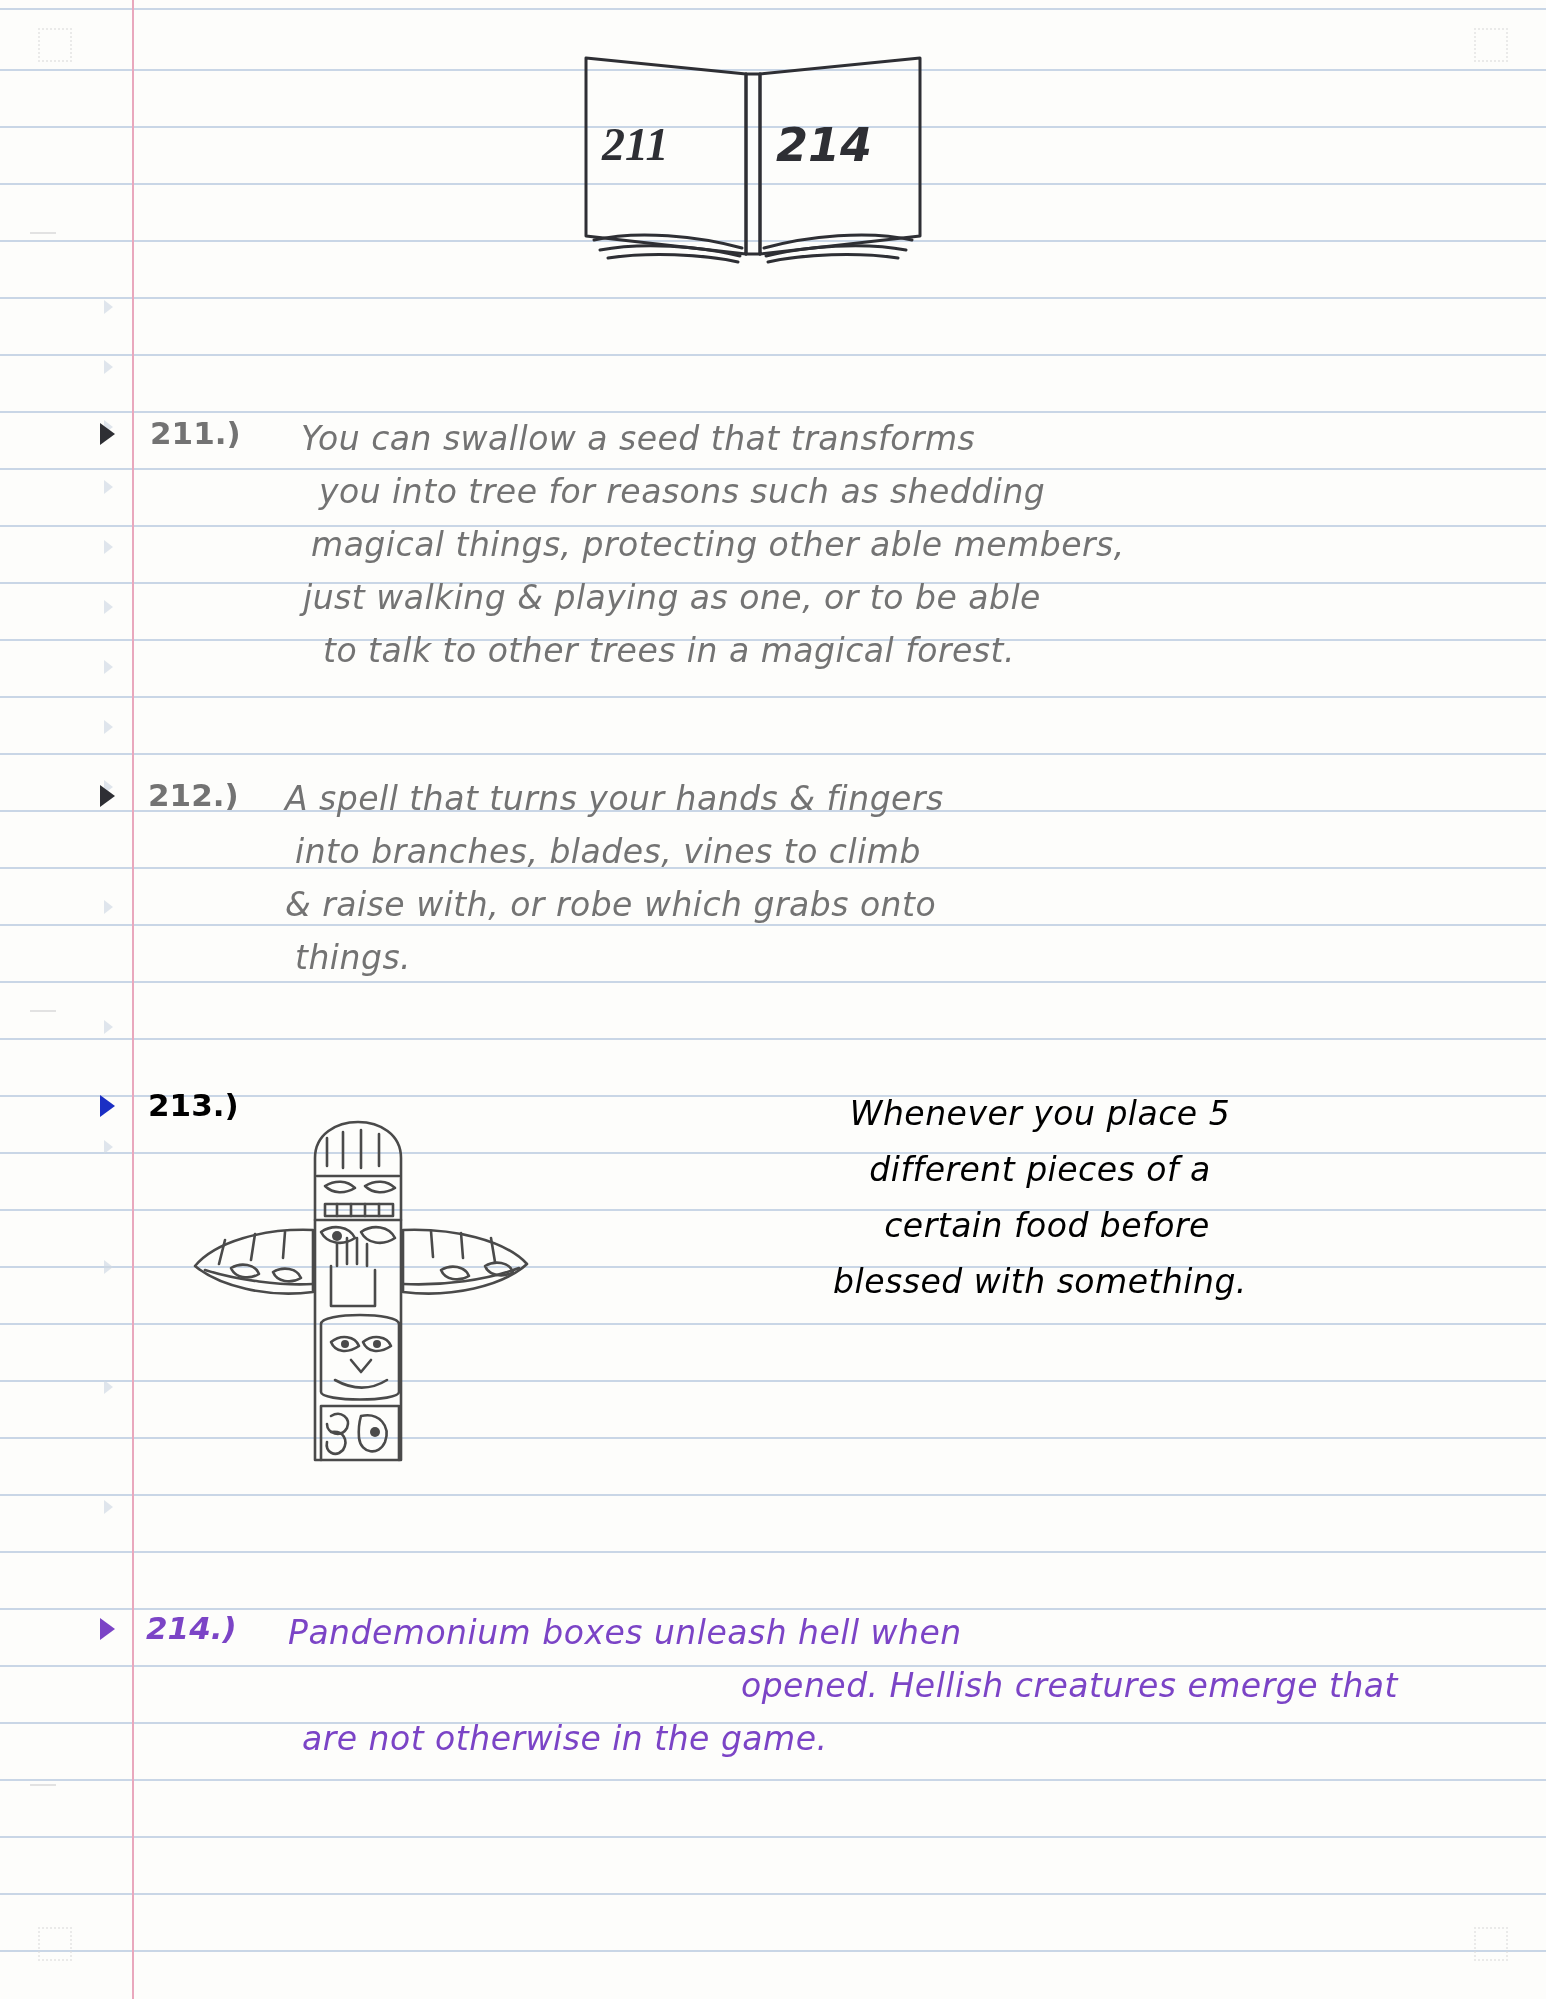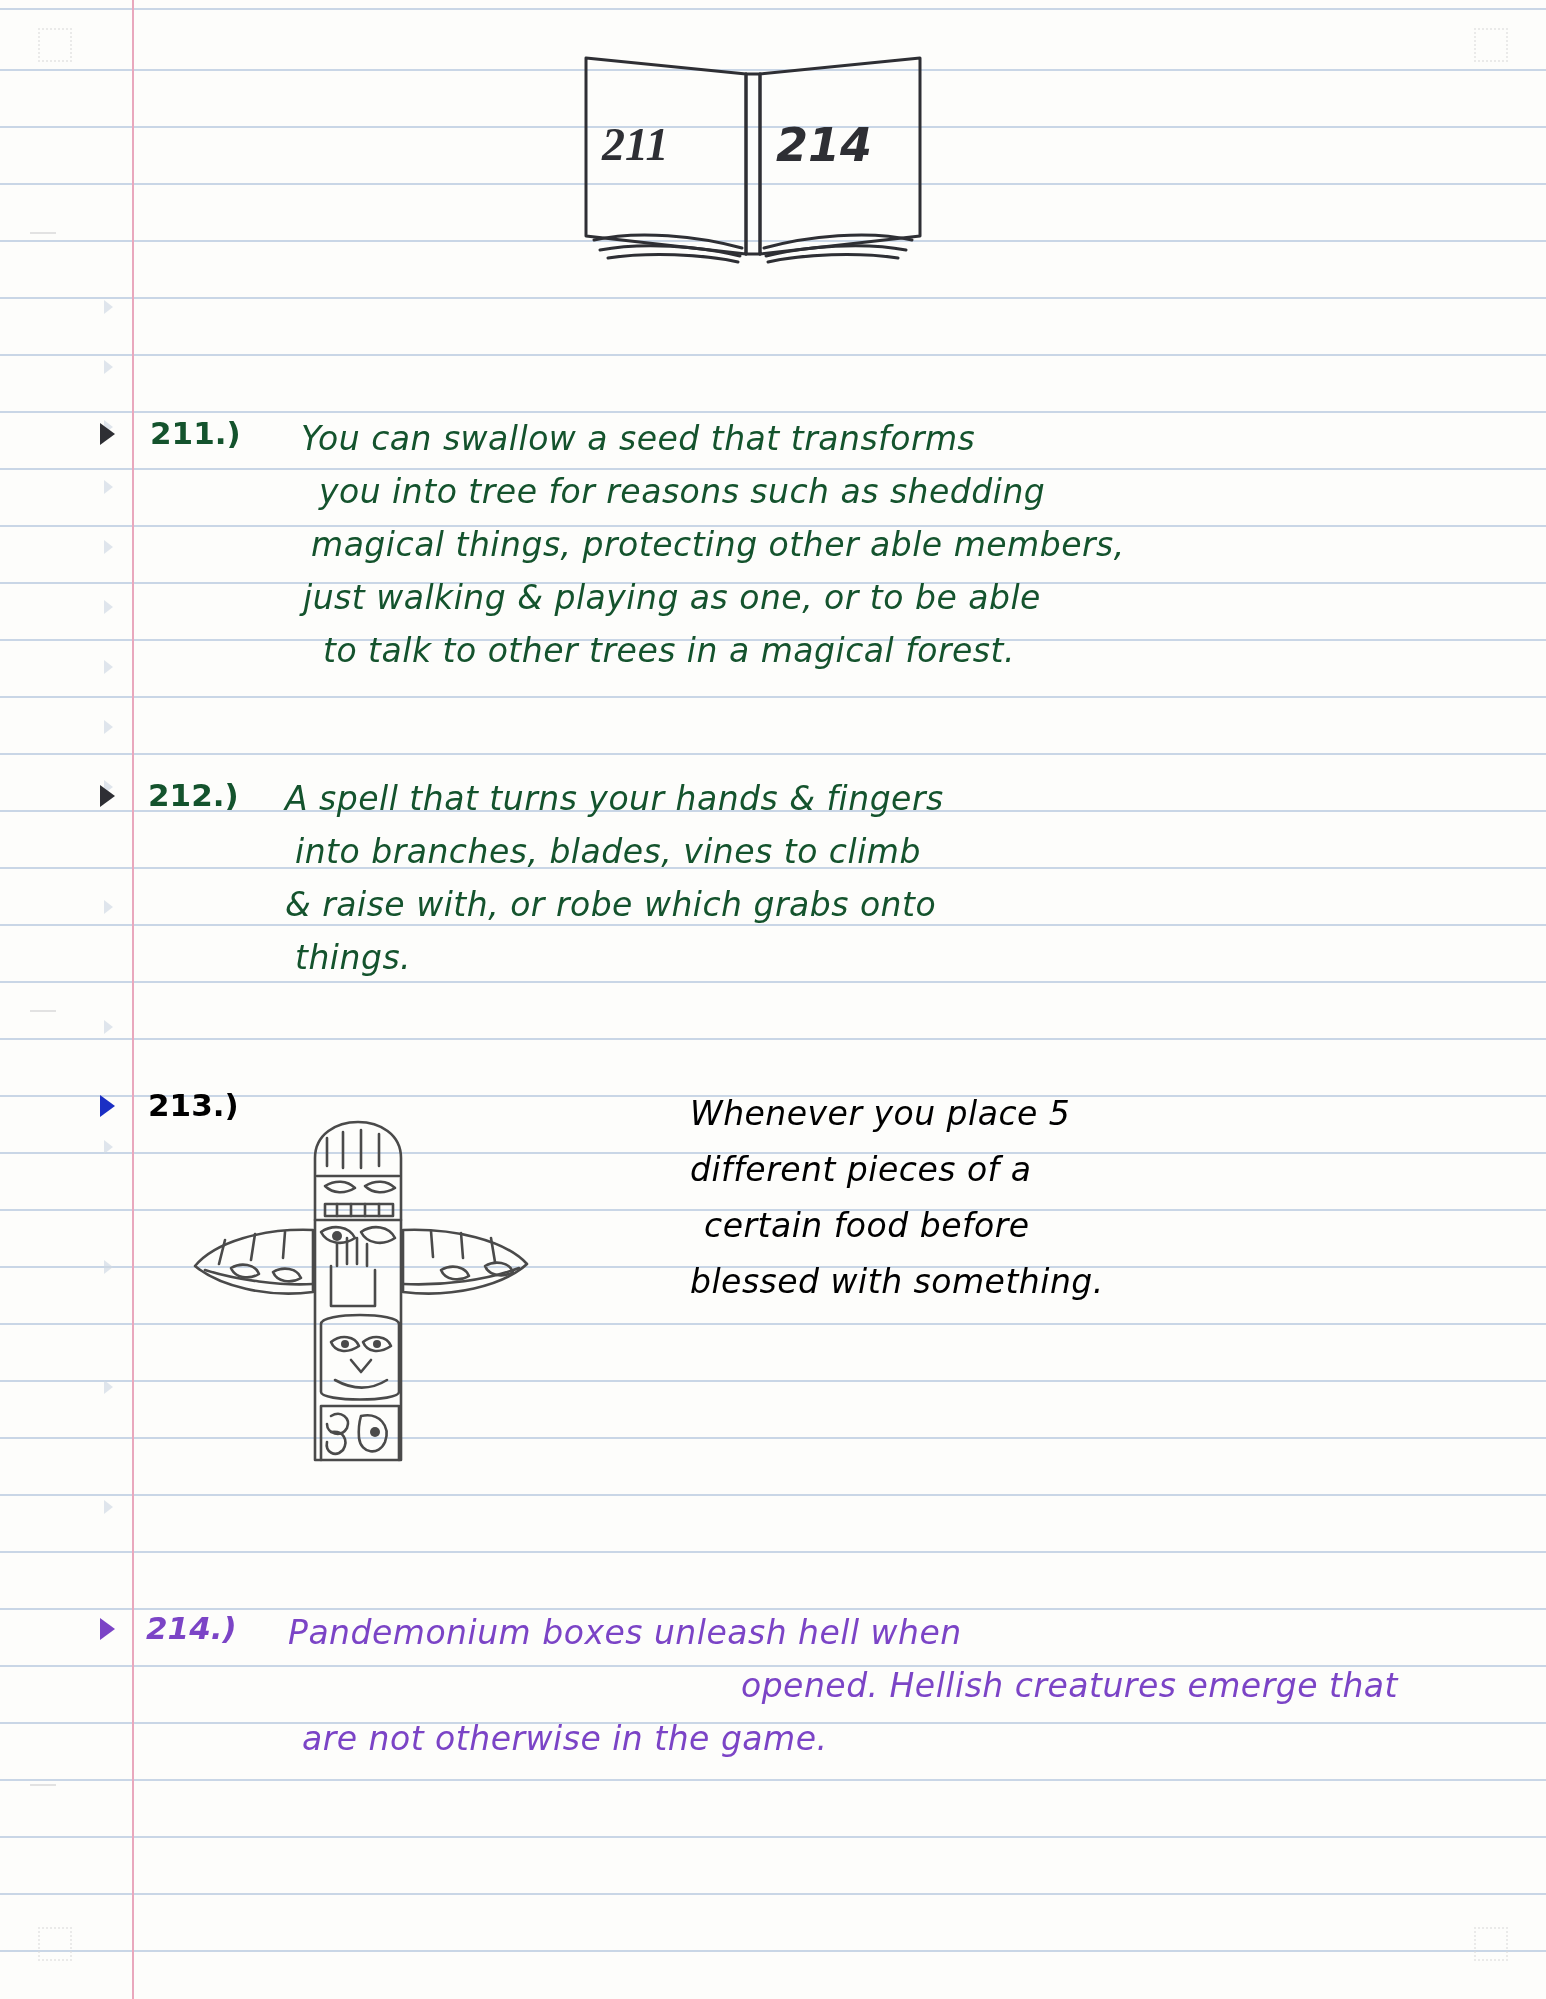--- a/index.html
+++ b/index.html
@@ -84,21 +84,21 @@
     font-weight: 600;
   }
   .body {
     position: absolute;
     font-size: 33px;
     line-height: 53px;
     font-weight: 500;
   }
 
   
-  .ink-dark { color: #14532d; }
+  .ink-dark { color: #737373; }
   .bullet-dark { border-left: 15px solid #2e2f34; }
   
   .ink-blue { color: #000000; }
   .bullet-blue { border-left: 15px solid #1b2fc4; }
   
   .ink-purple { color: #7b44c6; font-style: italic; }
   .bullet-purple { border-left: 15px solid #7b44c6; }
 
   
   #book-doodle {
@@ -201,21 +201,21 @@
       <div>A spell that turns your hands &amp; fingers</div>
       <div style="padding-left:10px;">into branches, blades, vines to climb</div>
       <div style="padding-left:-6px;">&amp; raise with, or robe which grabs onto</div>
       <div style="padding-left:10px;">things.</div>
     </div>
   </div>
 
   <div class="entry" style="left:0; top:0;">
     <div class="bullet bullet-blue" style="left:100px; top:1095px;"></div>
     <div class="num ink-blue" style="left:148px; top:1087px;">213.)</div>
-    <div class="body ink-blue hand" style="left:690px; top:1086px; width:700px; line-height:56px;">
+    <div class="body ink-blue hand" style="left:690px; top:1086px; width:700px; line-height:56px;text-align:center;">
       <div>Whenever you place 5</div>
       <div>different pieces of a</div>
       <div style="padding-left:14px;">certain food before</div>
       <div>blessed with something.</div>
     </div>
   </div>
 
   <div id="totem-doodle">
     <svg width="420" height="410" viewBox="0 0 420 410" fill="none" stroke="#4a4a4a" stroke-width="2.6" stroke-linecap="round" stroke-linejoin="round">
 

